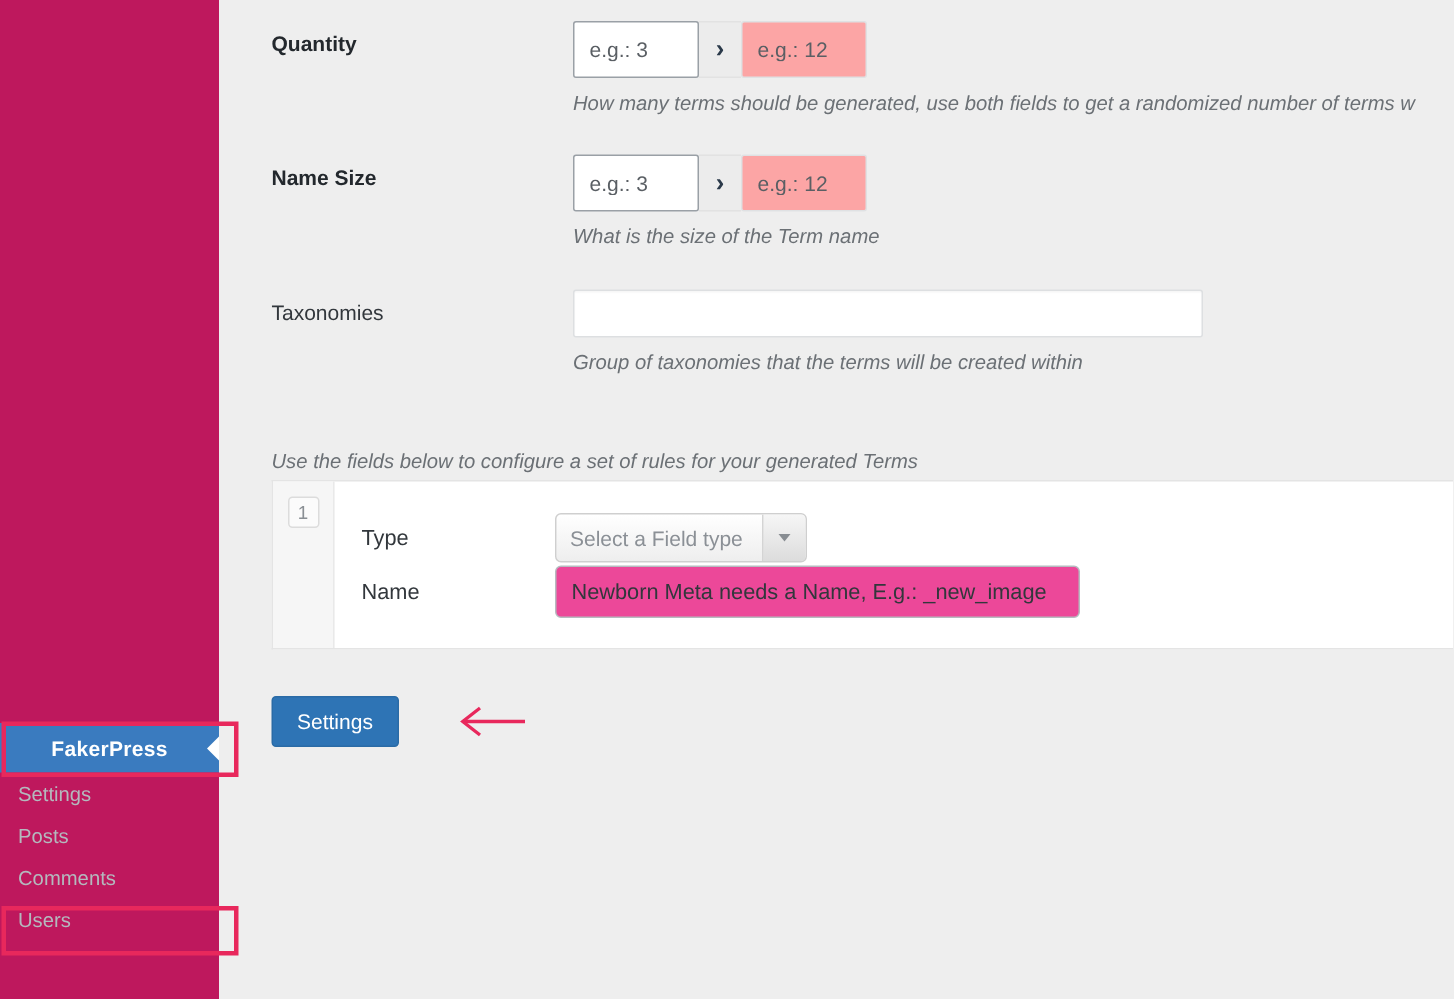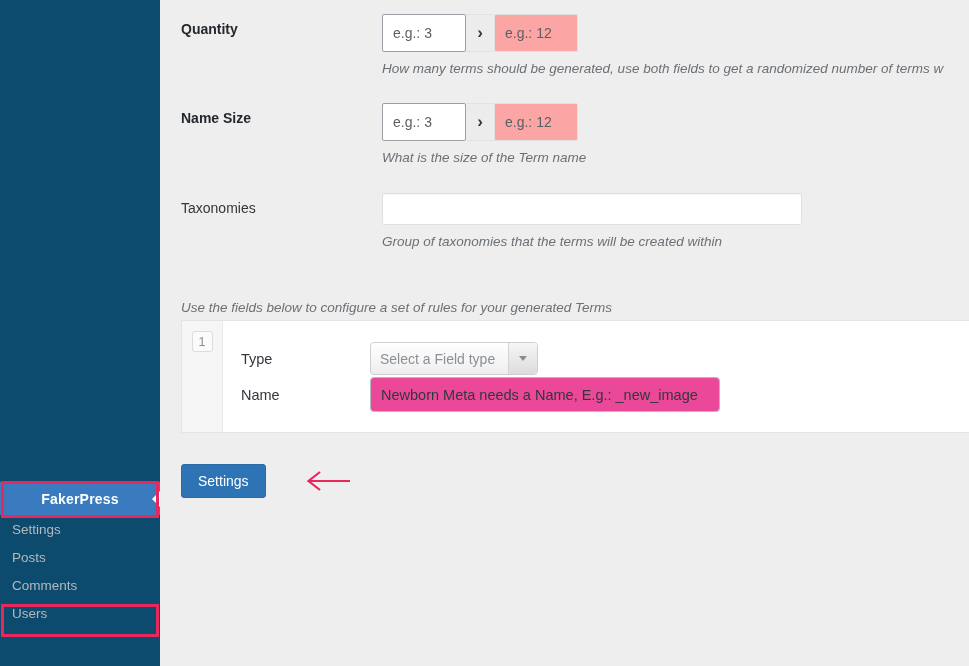--- a/index.html
+++ b/index.html
@@ -7,22 +7,22 @@
     width: 969px; height: 666px;
     overflow: hidden;
     font-family: "Liberation Sans", sans-serif;
     background: #eeeeee;
   }
   .app { position: relative; width: 969px; height: 666px; }
 
   
   .sidebar {
     position: absolute; left: 0; top: 0;
-    width: 160px; height: 666px;
-    background: #0c4a6e;
+    width: 146px; height: 666px;
+    background: #be185d;
   }
   .side-spacer { height: 482px; }
   .side-brand {
     position: relative;
     height: 33px;
     background: #3a7bbf;
     display: flex; align-items: center; justify-content: center;
     color: #ffffff;
     font-size: 14px;
     font-weight: bold;

